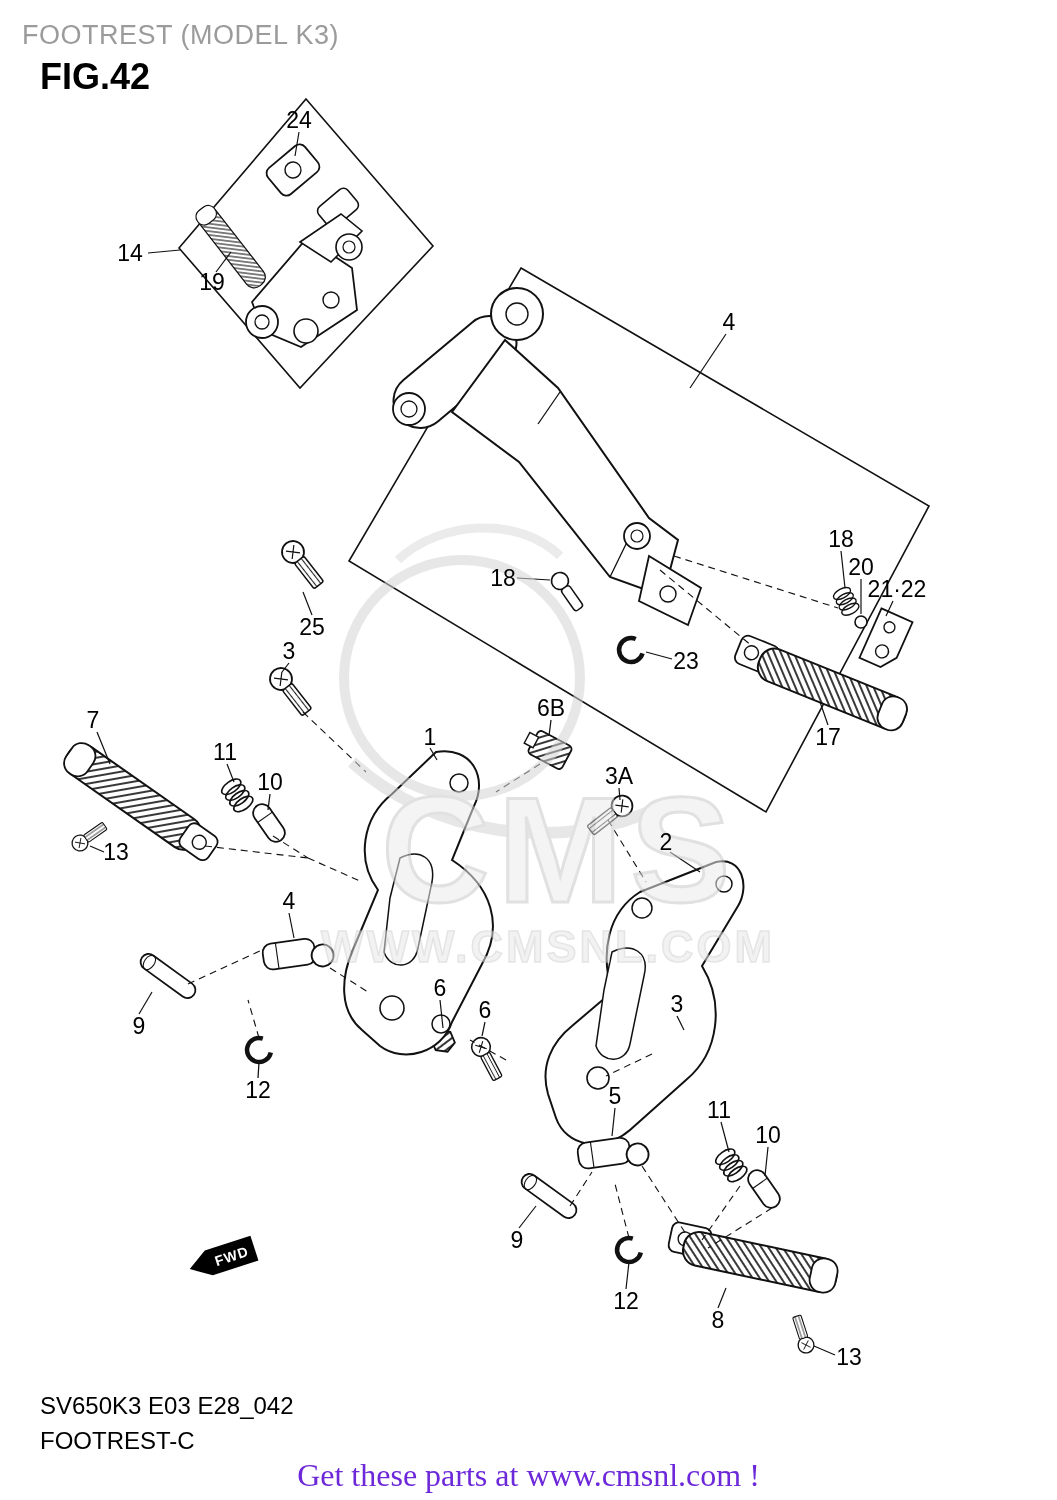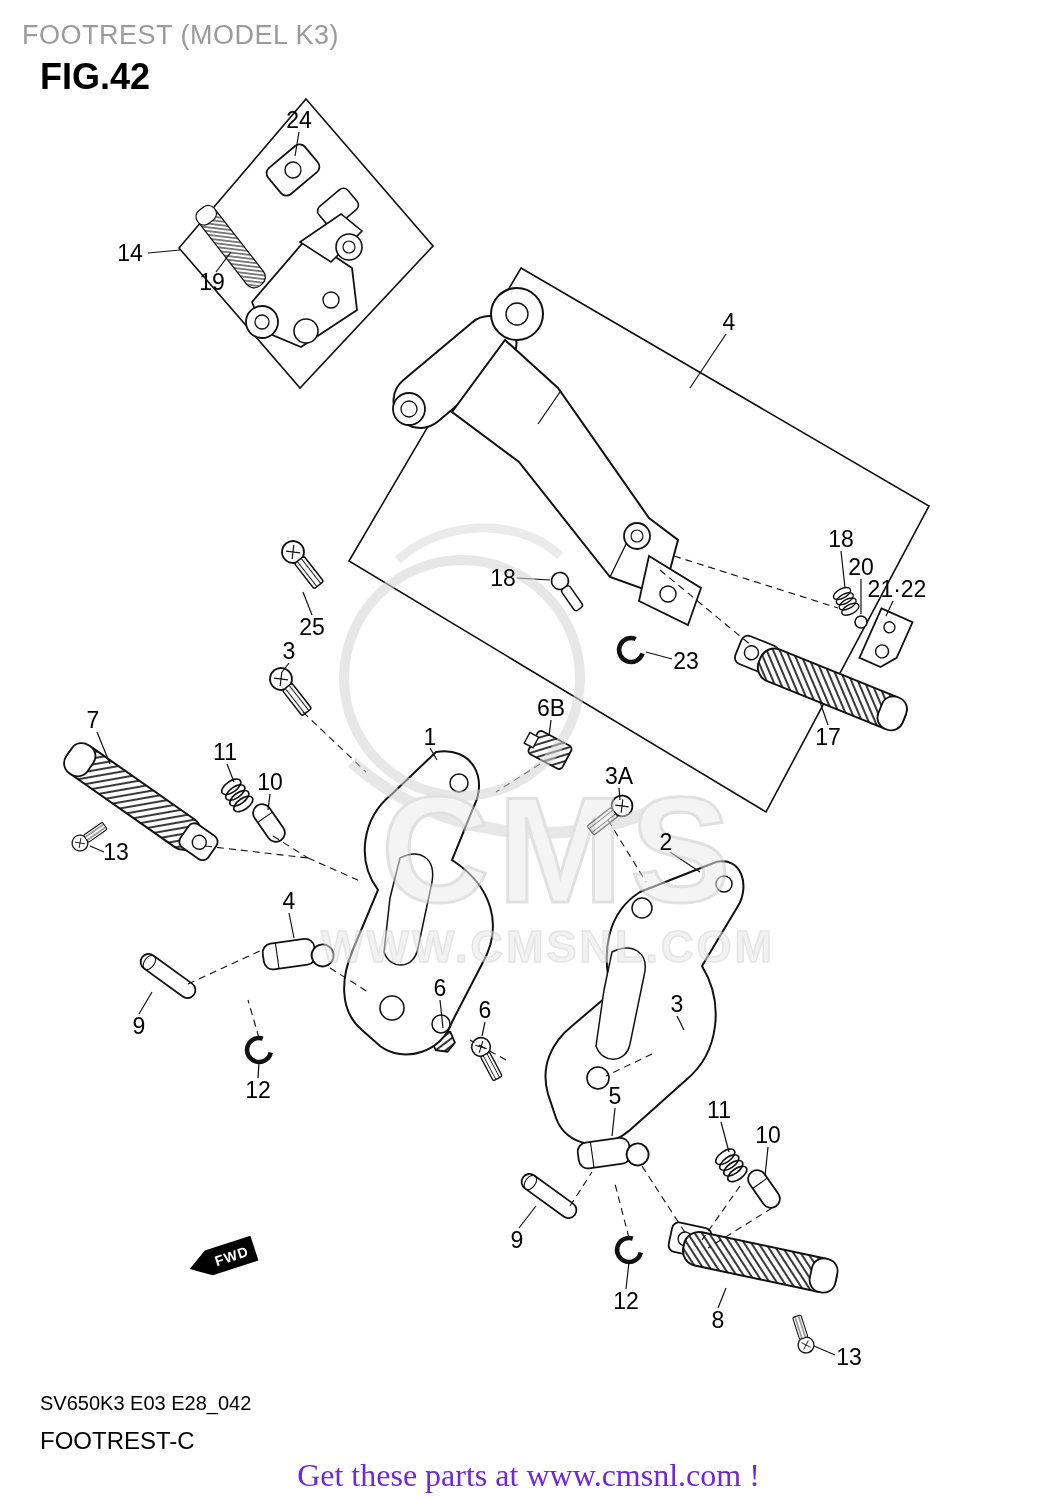--- a/index.html
+++ b/index.html
@@ -1,21 +1,21 @@
 <!DOCTYPE html>
 <html><head>
 <meta charset="utf-8">
 <style>
   html,body{margin:0;padding:0;background:#fff;}
   .stage{position:relative;width:1057px;height:1500px;background:#fff;overflow:hidden;
          font-family:"Liberation Sans",sans-serif;color:#000;}
   .page-title{position:absolute;left:22px;top:20px;font-size:27px;color:#9b9b9b;letter-spacing:.5px;}
   .fig-label{position:absolute;left:40px;top:56px;font-size:36px;font-weight:bold;}
   .callout{position:absolute;transform:translate(-50%,-50%);font-size:23px;white-space:nowrap;}
-  .model-code{position:absolute;left:40px;top:1392px;font-size:20px;}
+  .model-code{position:absolute;left:40px;top:1392px;font-size:24px;}
   .part-name{position:absolute;left:40px;top:1418px;font-size:24px;margin-top:9px;}
   .promo{position:absolute;left:0;right:0;bottom:6px;text-align:center;
          font-family:"Liberation Serif",serif;font-size:32px;color:#6d28d9;cursor:pointer;}
   svg.diagram{position:absolute;left:0;top:0;}
 </style>
 </head>
 <body>
 
 <div class="stage">
 

